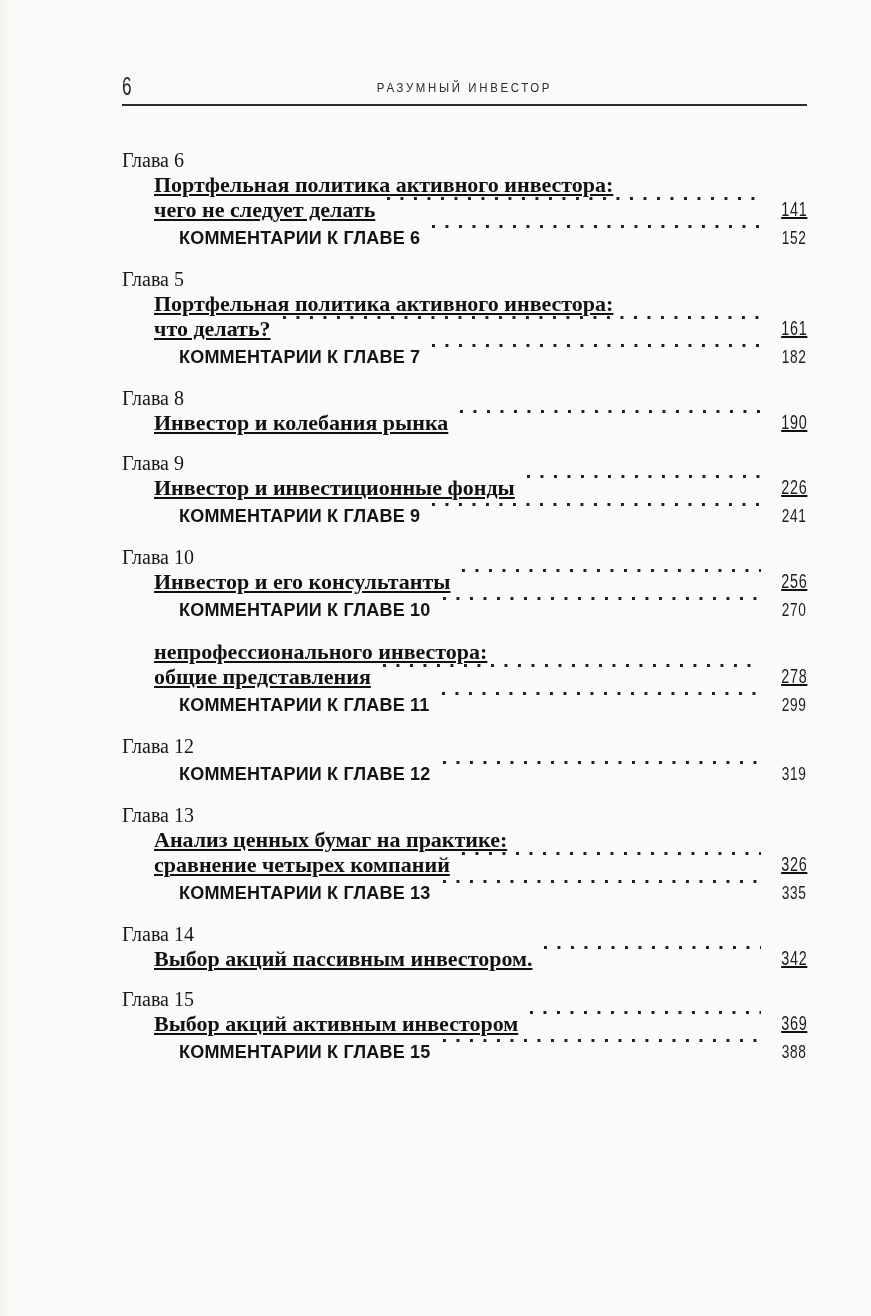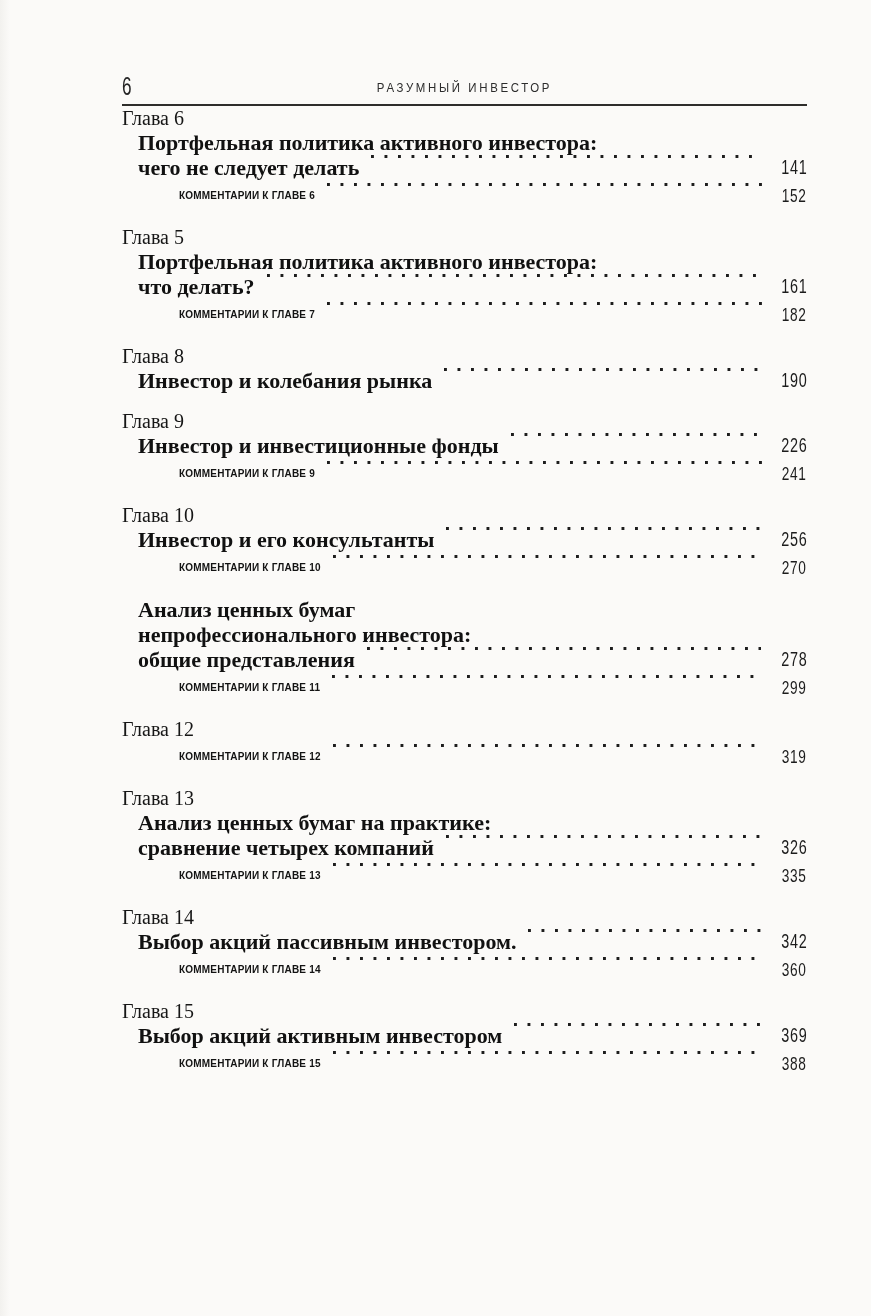--- a/index.html
+++ b/index.html
@@ -31,32 +31,33 @@
     font-size: 13px; font-weight: 400; color: #2c2c2c;
     letter-spacing: 3px;
     transform: scaleX(0.88); transform-origin: 50% 50%;
     padding-top: 6px;
   }
   .rule {
     border: none; border-top: 2px solid #2e2d2b;
     margin: 4px 0 0 0;
   }
   
-  .toc { }
+  .toc { padding-top: 42px; }
   .toc-entry { margin-bottom: 16px; }
   .chapter {
     font-family: "Liberation Serif", serif;
     font-size: 20px; line-height: 24px; font-weight: 400;
     color: #161616;
   }
   .title-block {
-    margin-left: 16px;
+    margin-left: 32px;
     font-family: "Liberation Serif", serif;
     font-weight: 700; font-size: 22px; line-height: 25px;
     color: #111;
+    text-decoration: underline;
   }
   .leader-row { display: flex; align-items: flex-start; }
   .title-line { white-space: nowrap; }
   .dots {
     flex: 1 1 auto; min-width: 18px;
     align-self: baseline;
     height: 3px;
     margin: 0 10px 0 12px;
     background-image: radial-gradient(circle at 1.5px 1.5px, #1d1d1d 1.45px, rgba(0,0,0,0) 1.75px);
     background-size: 13.5px 3px;
@@ -67,21 +68,21 @@
     font-family: "Liberation Sans", sans-serif;
     font-weight: 400; font-size: 20px; color: #1c1c1c;
     display: inline-block;
     transform: scaleX(0.72); transform-origin: 100% 50%;
     letter-spacing: 1px;
     white-space: nowrap;
   }
   .comment-row { margin: 3px 0 0 57px; line-height: 26px; }
   .comment-label {
     font-family: "Liberation Sans", sans-serif;
-    font-weight: 700; font-size: 10px; color: #131313;
+    font-weight: 700; font-size: 18px; color: #131313;
     letter-spacing: 0.2px;
     white-space: nowrap;
   }
   .comment-row .pg { font-size: 19px; }
 </style>
 </head>
 <body>
 
 <div class="page">
   <header class="page-header">
@@ -157,21 +158,20 @@
           </div>
         </div>
         <div class="leader-row comment-row">
           <span class="comment-label">КОММЕНТАРИИ К ГЛАВЕ 10</span>
           <span class="dots"></span>
           <span class="pg">270</span>
         </div>
       </section>
       <section class="toc-entry">
         <div class="title-block">
-          <div class="title-line">Анализ ценных бумаг</div>
           <div class="title-line">непрофессионального инвестора:</div>
           <div class="leader-row">
             <span class="title-line">общие представления</span>
             <span class="dots"></span>
             <span class="pg">278</span>
           </div>
         </div>
         <div class="leader-row comment-row">
           <span class="comment-label">КОММЕНТАРИИ К ГЛАВЕ 11</span>
           <span class="dots"></span>
@@ -203,25 +203,20 @@
         </div>
       </section>
       <section class="toc-entry">
         <div class="chapter">Глава 14</div>
         <div class="title-block">
           <div class="leader-row">
             <span class="title-line">Выбор акций пассивным инвестором.</span>
             <span class="dots"></span>
             <span class="pg">342</span>
           </div>
-        </div>
-        <div class="leader-row comment-row">
-          <span class="comment-label">КОММЕНТАРИИ К ГЛАВЕ 14</span>
-          <span class="dots"></span>
-          <span class="pg">360</span>
         </div>
       </section>
       <section class="toc-entry">
         <div class="chapter">Глава 15</div>
         <div class="title-block">
           <div class="leader-row">
             <span class="title-line">Выбор акций активным инвестором</span>
             <span class="dots"></span>
             <span class="pg">369</span>
           </div>

